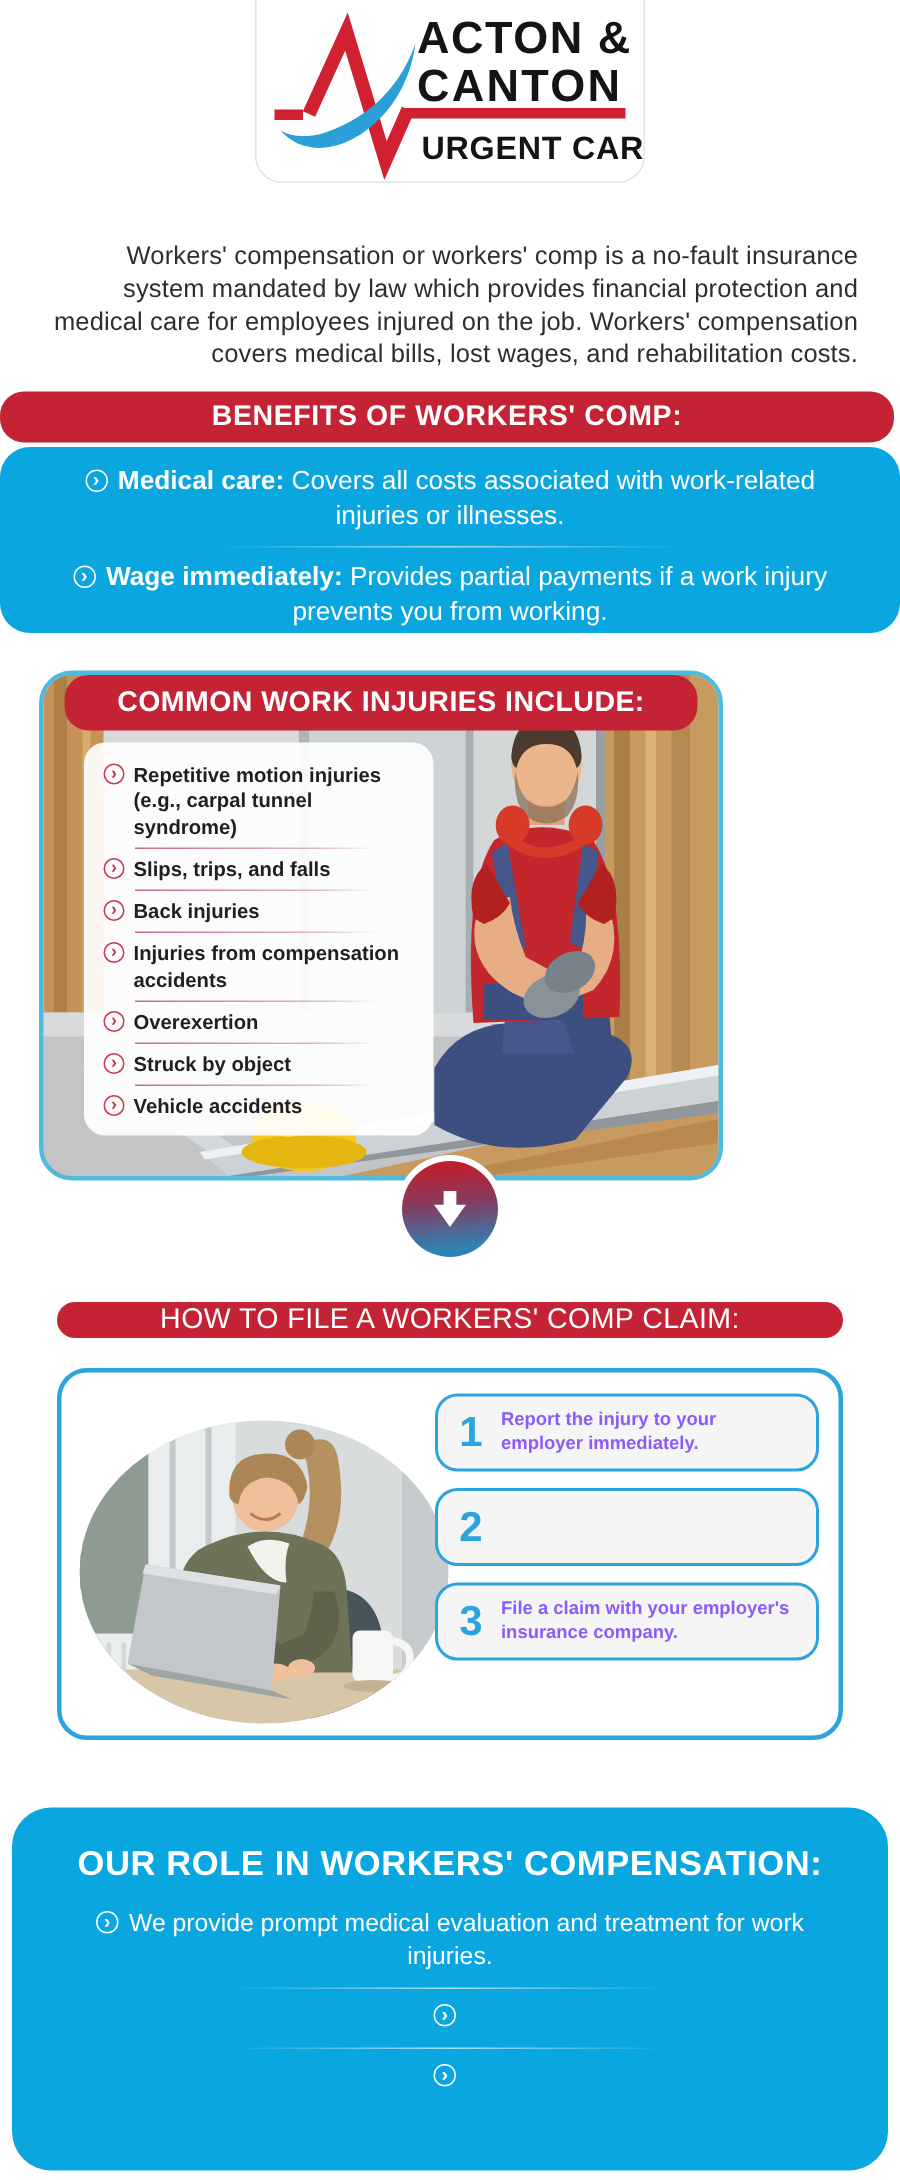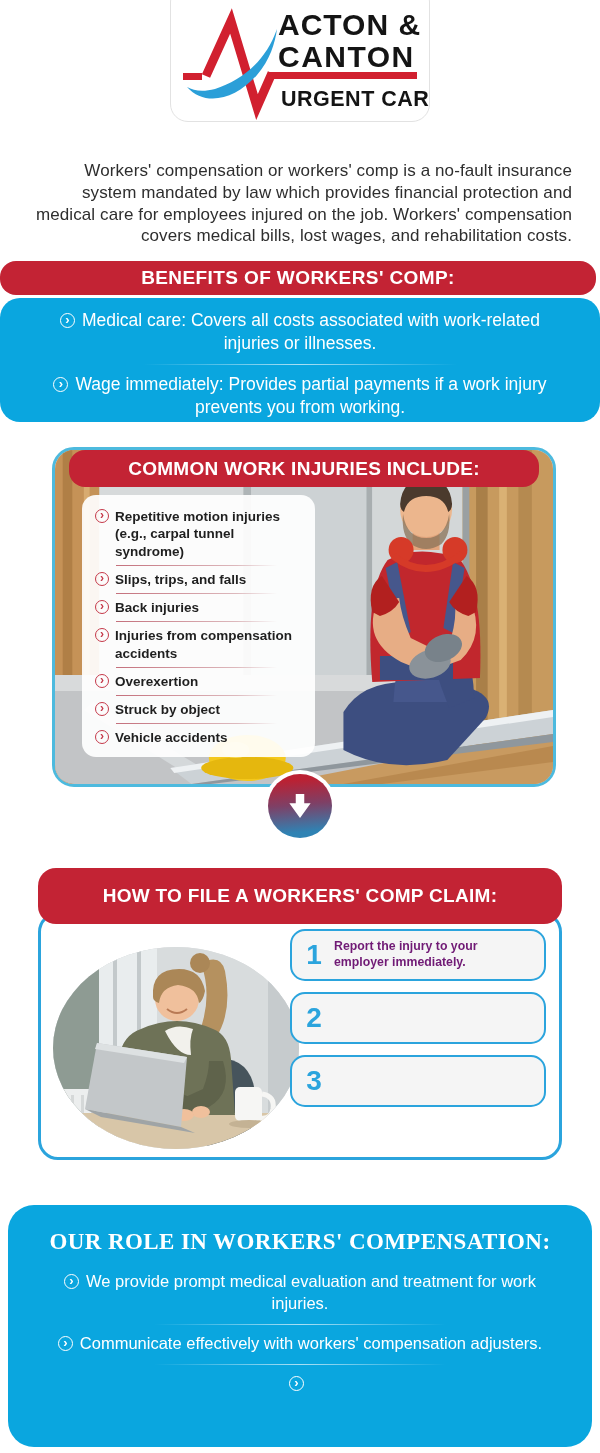--- a/index.html
+++ b/index.html
@@ -40,29 +40,29 @@
     background:#c32334; border-radius:16px; color:#fff;
     display:flex; align-items:center; justify-content:center;
     font-size:19px; font-weight:800; letter-spacing:.4px;
   }
   .benefits-box {
     position:absolute; top:298px; left:0; width:600px; height:124px;
     background:#0aa6df; border-radius:20px; color:#fff;
     padding:11px 30px 0 30px; text-align:center;
   }
   .b-item { font-size:17.5px; line-height:1.32; }
-  .b-item b { font-weight:400; }
+  .b-item b { font-weight:700; }
   .soft-divider {
     height:1px; width:58%; margin:9px auto 8px auto;
     background:linear-gradient(to right, rgba(255,255,255,0), rgba(255,255,255,.65), rgba(255,255,255,0));
   }
 
   
   .injuries-card {
-    position:absolute; top:447px; left:52px; width:504px; height:340px;
+    position:absolute; top:447px; left:26px; width:456px; height:340px;
     border:3px solid #4dbade; border-radius:22px; overflow:hidden; background:#cdd1d3;padding-left:46px;
   }
   .injuries-photo { position:absolute; inset:0; width:100%; height:100%; }
   .injuries-header {
     position:absolute; top:0; left:14px; right:14px; height:37px; z-index:2;
     background:#c32334; border-radius:16px; color:#fff;
     display:flex; align-items:center; justify-content:center;
     font-size:19px; font-weight:800; letter-spacing:.3px;
   }
   .injuries-panel {
@@ -88,50 +88,50 @@
   }
   .down-arrow .disc {
     width:64px; height:64px; border-radius:50%;
     background:linear-gradient(175deg,#bb2133 12%, #7e4066 48%, #2f83b4 88%);
     display:flex; align-items:center; justify-content:center;
   }
   .down-arrow svg { width:34px; height:34px; }
 
   
   .claim-header {
-    position:absolute; top:868px; left:38px; width:524px; height:56px; z-index:2;
+    position:absolute; top:868px; left:38px; width:524px; height:24px; z-index:2;
     background:#c32334; border-radius:18px; color:#fff;
     display:flex; align-items:center; justify-content:center;
-    font-size:19px; font-weight:700; letter-spacing:.3px;
+    font-size:19px; font-weight:400; letter-spacing:.3px;
   }
   .claim-card {
     position:absolute; top:912px; left:38px; width:524px; height:248px;
     background:#fff; border:3px solid #2ba4dd; border-radius:20px;
   }
   .claim-photo {
     position:absolute; left:12px; top:32px; width:246px; height:202px;
     border-radius:50%; overflow:hidden; background:#d8dcdd;
   }
   .claim-photo svg { position:absolute; inset:0; width:100%; height:100%; }
   .steps { position:absolute; left:249px; top:14px; width:256px; display:flex; flex-direction:column; gap:11px; }
   .step-box {
     display:flex; align-items:center; gap:8px;
     background:#f5f5f5; border:2.5px solid #2ba4dd; border-radius:15px;
     padding:8px 10px 8px 10px; min-height:52px;
   }
   .step-num { flex:none; width:24px; text-align:center; font-size:28px; font-weight:700; color:#2ba4dd; line-height:1; }
-  .step-text { font-size:12.3px; font-weight:700; line-height:1.3; color:#701a75; }
+  .step-text { font-size:12.3px; font-weight:700; line-height:1.3; color:#8b5cf6; }
 
   
   .role-box {
     position:absolute; top:1205px; left:8px; width:584px; height:242px;
     background:#0aa6df; border-radius:26px; color:#fff; text-align:center;
     padding:24px 40px 0 40px;
   }
-  .role-title { font-size:23px; font-weight:800; letter-spacing:.4px;font-family:Liberation Serif, serif; }
+  .role-title { font-size:23px; font-weight:800; letter-spacing:.4px; }
   .role-items { margin-top:16px; }
   .r-item { font-size:16.5px; line-height:1.33; }
 </style>
 </head>
 <body>
 
 <div class="logo-card">
   <svg viewBox="0 0 258 136" aria-hidden="true">
 
     <g>
@@ -312,26 +312,27 @@
   <div class="steps">
     <div class="step-box">
       <span class="step-num">1</span>
       <span class="step-text">Report the injury to your employer immediately.</span>
     </div>
     <div class="step-box">
       <span class="step-num">2</span>
     </div>
     <div class="step-box">
       <span class="step-num">3</span>
+      <span class="step-text">File a claim with your employer's insurance company.</span>
     </div>
   </div>
 </div>
 
 <div class="role-box">
   <div class="role-title">OUR ROLE IN WORKERS' COMPENSATION:</div>
   <div class="role-items">
     <p class="r-item"><span class="bullet"><i>›</i></span><span>We provide prompt medical evaluation and treatment for work injuries.</span></p>
     <div class="soft-divider"></div>
-    <p class="r-item"><span class="bullet"><i>›</i></span><span>Communicate effectively with workers' compensation adjusters.</span></p>
+    <p class="r-item"><span class="bullet"><i>›</i></span></p>
     <div class="soft-divider"></div>
     <p class="r-item"><span class="bullet"><i>›</i></span></p>
   </div>
 </div>
 
 </body></html>

